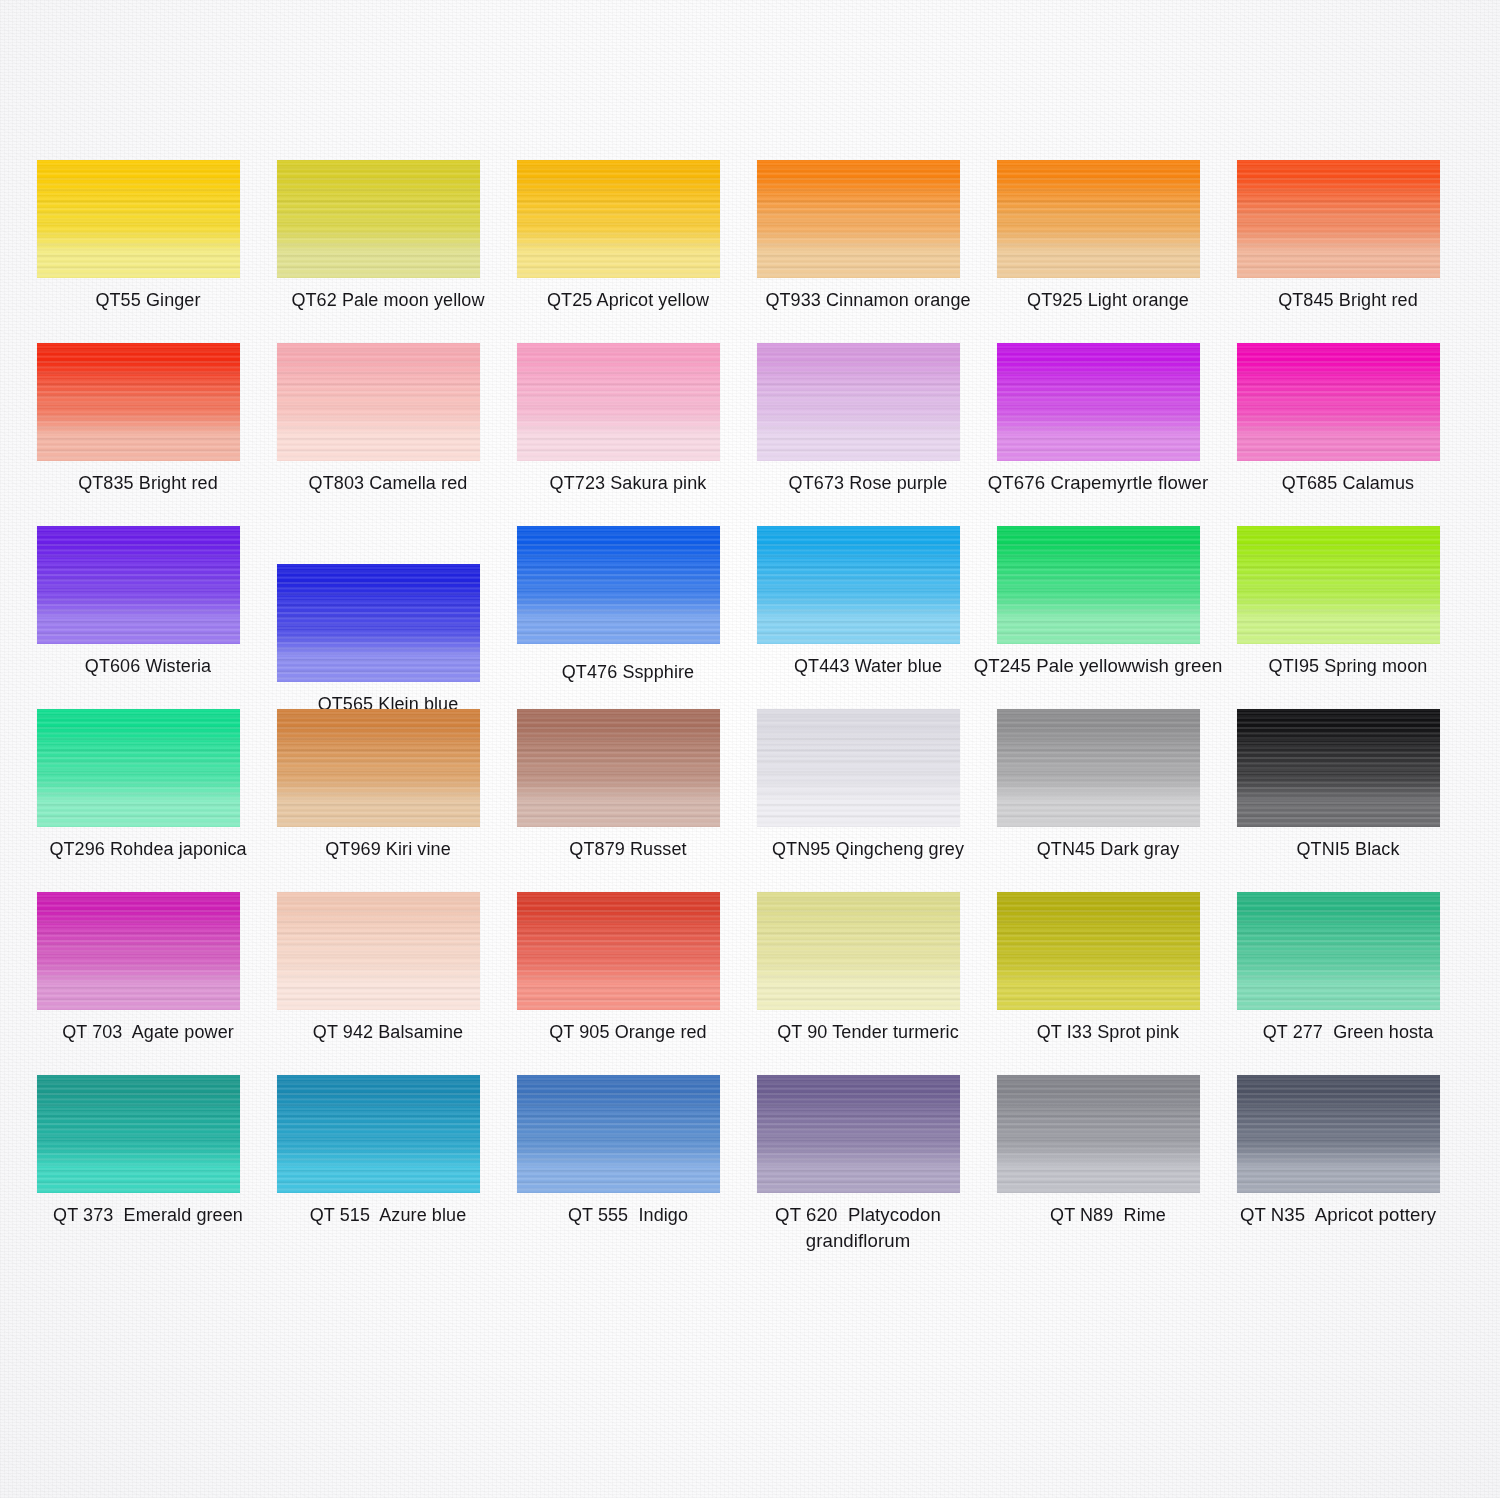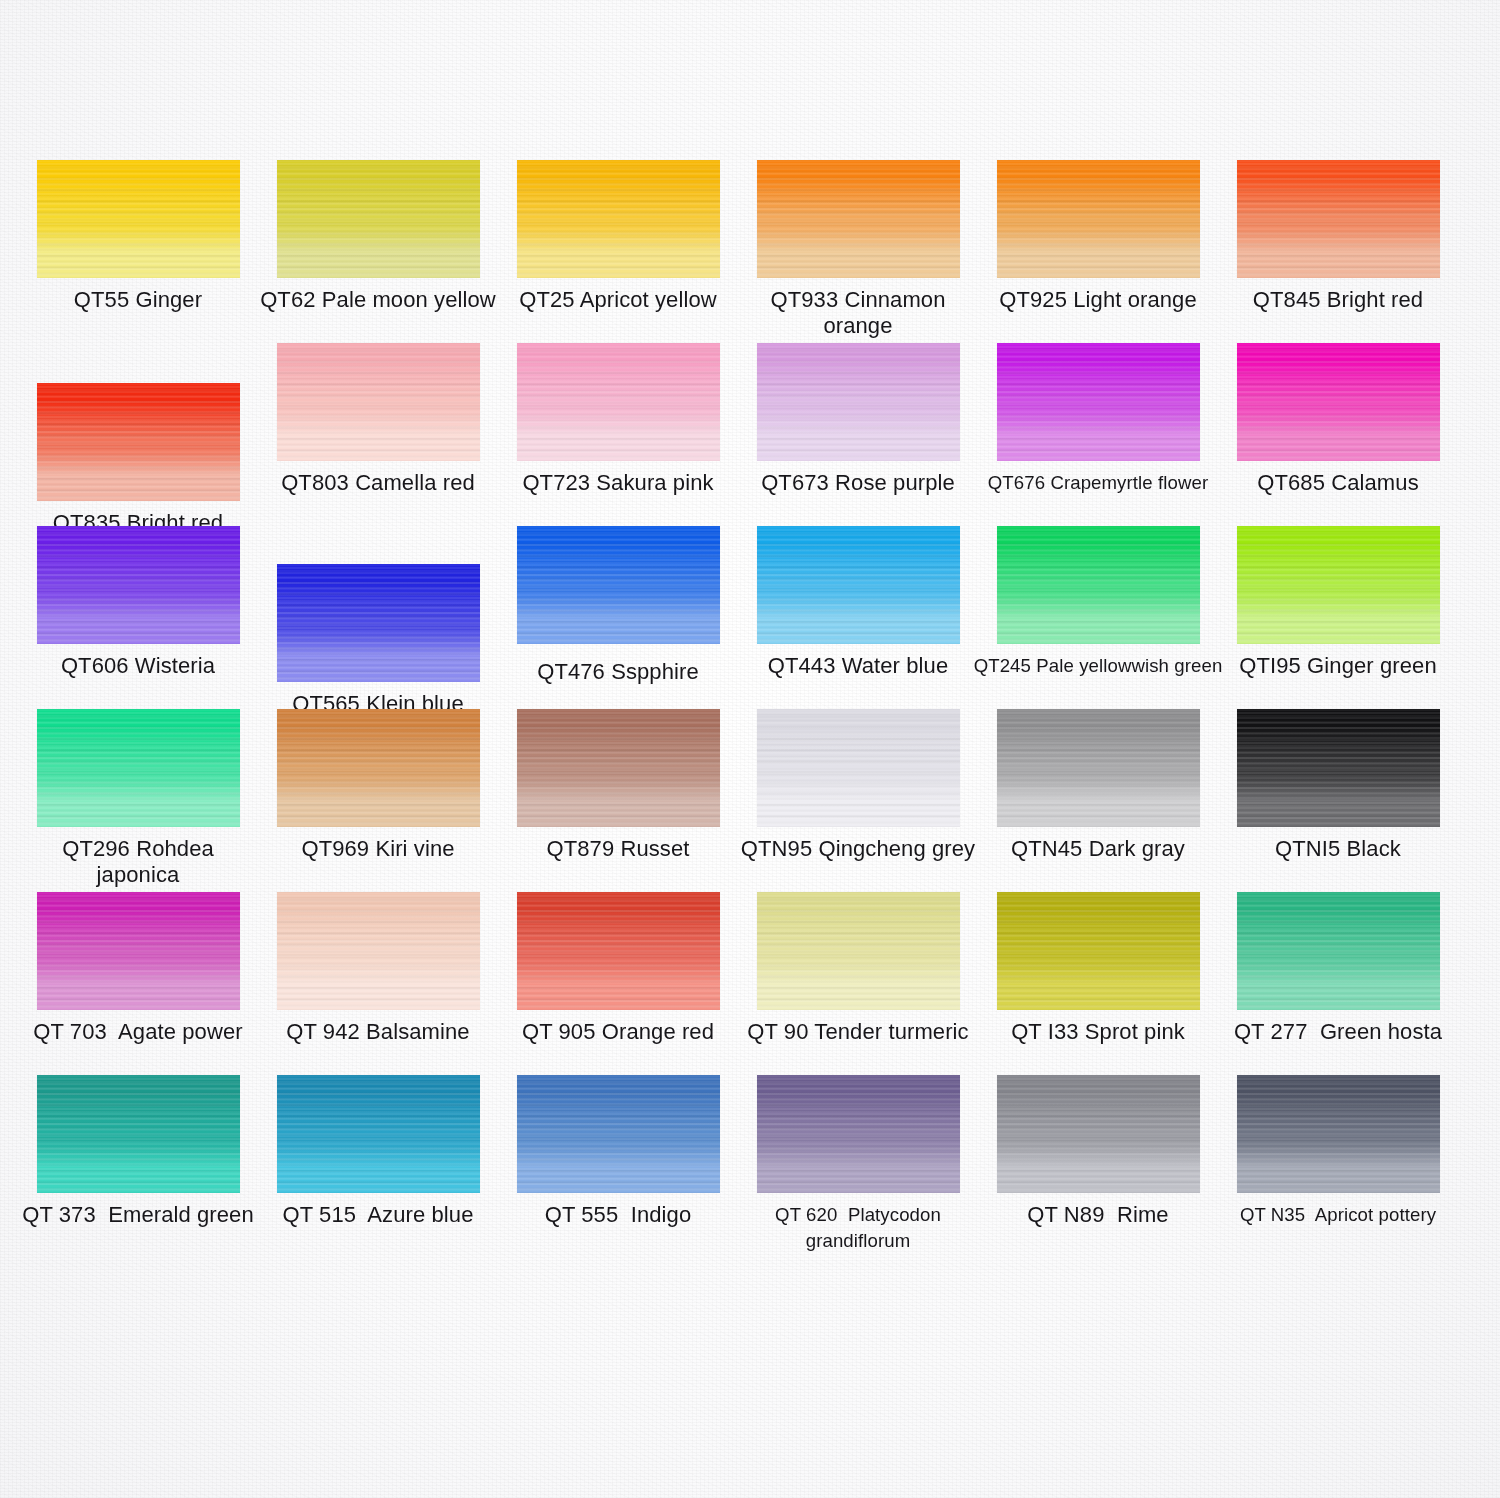--- a/index.html
+++ b/index.html
@@ -81,25 +81,25 @@
     background-image:
       repeating-linear-gradient(0deg,
         rgba(255,255,255,0.0) 0px,
         rgba(255,255,255,0.0) 3px,
         rgba(255,255,255,0.16) 4px,
         rgba(255,255,255,0.0) 5px);
   }
 
   .swatch-label {
     position: absolute;
-    left: 0;
+    left: 10px;
     width: 240px;
     text-align: center;
     color: #17161a;
-    font-size: 22px;
+    font-size: 18px;
     line-height: 26px;
     letter-spacing: 0.1px;
     white-space: pre-wrap;
   }
   .swatch-label.wide { width: 252px; left: -6px; }
   .swatch-label.tight { font-size: 18.6px; }
 </style>
 </head>
 <body>
 
@@ -141,21 +141,21 @@
       </div>
       <div class="swatch-label" style="top: 127px;">QT925 Light orange</div>
     </div>
     <div class="swatch-cell" style="left: 1218px; top: 160px;">
       <div class="swatch" style="height: 118px;">
         <div class="swatch-paint" style="--grad: linear-gradient(180deg, #f8501c 0%, #f8501c 14%, #f2875f 48%, #f2875f 56%, #f1b69b 78%, #f1b69b 100%);"></div>
         <div class="swatch-edge"></div>
       </div>
       <div class="swatch-label" style="top: 127px;">QT845 Bright red</div>
     </div>
-    <div class="swatch-cell" style="left: 18px; top: 343px; margin-top: 40px;">
+    <div class="swatch-cell" style="left: 18px; top: 343px;">
       <div class="swatch" style="height: 118px;">
         <div class="swatch-paint" style="--grad: linear-gradient(180deg, #f32b12 0%, #f32b12 14%, #f2735a 48%, #f2735a 56%, #f3b4a4 78%, #f3b4a4 100%);"></div>
         <div class="swatch-edge"></div>
       </div>
       <div class="swatch-label" style="top: 127px;">QT835 Bright red</div>
     </div>
     <div class="swatch-cell" style="left: 258px; top: 343px;">
       <div class="swatch" style="height: 118px;">
         <div class="swatch-paint" style="--grad: linear-gradient(180deg, #f6aab2 0%, #f6aab2 14%, #f8c1bd 48%, #f8c1bd 56%, #fbdcd6 78%, #fbdcd6 100%);"></div>
         <div class="swatch-edge"></div>
@@ -223,21 +223,21 @@
         <div class="swatch-paint" style="--grad: linear-gradient(180deg, #0ed35f 0%, #0ed35f 14%, #43de86 48%, #43de86 56%, #8aeab1 78%, #8aeab1 100%);"></div>
         <div class="swatch-edge"></div>
       </div>
       <div class="swatch-label wide tight" style="top: 127px;">QT245 Pale yellowwish green</div>
     </div>
     <div class="swatch-cell" style="left: 1218px; top: 526px;">
       <div class="swatch" style="height: 118px;">
         <div class="swatch-paint" style="--grad: linear-gradient(180deg, #9ee80f 0%, #9ee80f 14%, #b0ec44 48%, #b0ec44 56%, #cbf287 78%, #cbf287 100%);"></div>
         <div class="swatch-edge"></div>
       </div>
-      <div class="swatch-label" style="top: 127px;">QTI95 Ginger green</div>
+      <div class="swatch-label" style="top: 127px;">QTI95 Spring moon</div>
     </div>
     <div class="swatch-cell" style="left: 18px; top: 709px;">
       <div class="swatch" style="height: 118px;">
         <div class="swatch-paint" style="--grad: linear-gradient(180deg, #12dc8f 0%, #12dc8f 14%, #43e2a4 48%, #43e2a4 56%, #86ecc2 78%, #86ecc2 100%);"></div>
         <div class="swatch-edge"></div>
       </div>
       <div class="swatch-label" style="top: 127px;">QT296 Rohdea japonica</div>
     </div>
     <div class="swatch-cell" style="left: 258px; top: 709px;">
       <div class="swatch" style="height: 118px;">

